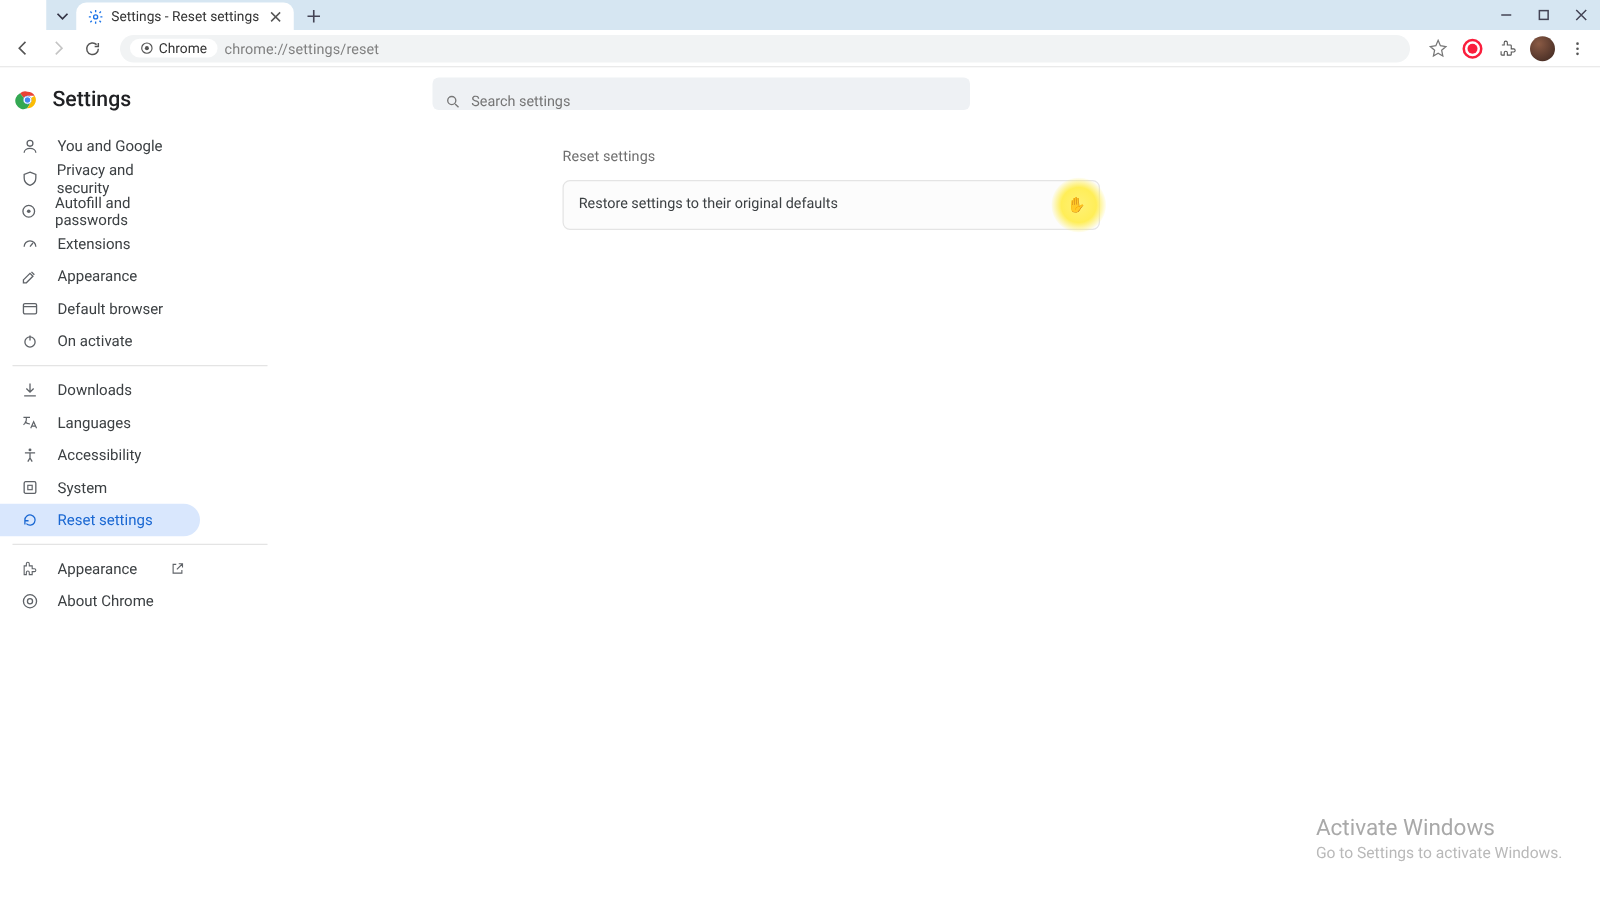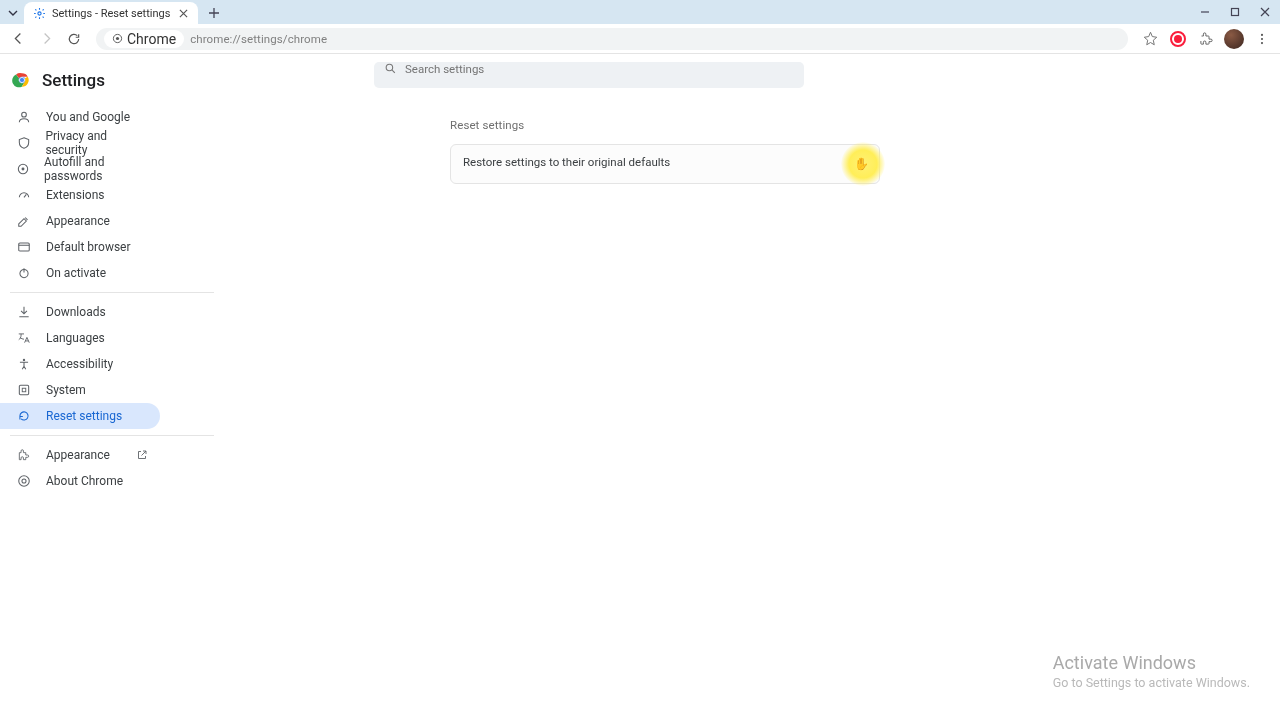--- a/index.html
+++ b/index.html
@@ -6,20 +6,21 @@
   html, body { width: 1280px; height: 720px; overflow: hidden; background: #fff; }
 
   
   .tabstrip {
     height: 24px;
     background: #d6e6f2;
     display: flex;
     align-items: flex-end;
     padding-left: 2px;
     position: relative;
+    margin-left: 37px;
   }
   .tabstrip .drop-btn {
     width: 18px; height: 18px;
     display: flex; align-items: center; justify-content: center;
     color: #334; font-size: 9px;
     margin: 0 2px 2px 2px;
     cursor: pointer;
   }
   .tab {
     height: 22px;
@@ -74,21 +75,21 @@
     display: flex;
     align-items: center;
     padding: 0 8px;
     font-size: 11.5px;
     color:#6b6b6b;
     gap: 6px;
     margin: 0 6px;
   }
   .omnibox .chip {
     background:#fff; border-radius: 9px; padding: 1px 8px; display:flex; align-items:center; gap:4px;
-    color:#333; font-size:14px;
+    color:#333; font-size:11px;
   }
   .omnibox .url { color:#808080; letter-spacing: .1px; }
   .tool-icon {
     width: 24px; height: 24px; display:flex; align-items:center; justify-content:center;
     color:#555; cursor:pointer; border-radius:12px;
   }
   .avatar {
     width: 20px; height: 20px; border-radius:50%;
     background: radial-gradient(circle at 35% 30%, #8a5a44 0%, #5a3a2e 60%, #3b261f 100%);
     margin: 0 2px;
@@ -137,26 +138,26 @@
   .ext-arrow { margin-left:auto; color:#5f6368; }
 
   .content {
     flex: 1;
     padding: 8px 0 0 0;
     display:flex;
     flex-direction:column;
     align-items:flex-start;
   }
   .search-wrap {
-    margin-left: 120px;
+    margin-left: 92px;
     width: 430px;
     height: 26px;
     background: #eef1f4;
     border-radius: 5px;
-    display:flex; align-items:flex-start;
+    display:flex; align-items:flex-end;
     padding: 0 10px;
     gap: 8px;
     color:#777;
     font-size: 11.5px;
   }
   .section {
     margin-top: 30px;
     margin-left: 196px;
     width: 430px;
   }
@@ -270,21 +271,21 @@
   </div>
 
   <div class="omnibox">
     <span class="chip">
       <svg width="11" height="11" viewBox="0 0 24 24">
           <circle cx="12" cy="12" r="9" fill="none" stroke="#555" stroke-width="2"></circle>
           <circle cx="12" cy="12" r="3.5" fill="#555"></circle>
         </svg>
       <span>Chrome</span>
     </span>
-    <span class="url">chrome://settings/chrome</span>
+    <span class="url">chrome://settings/reset</span>
   </div>
 
   <div class="tool-icon">
     <svg width="15" height="15" viewBox="0 0 24 24">
         <path d="M12 2l2.9 6.9L22 10l-5.5 4.7L18 22l-6-3.6L6 22l1.5-7.3L2 10l7.1-1.1z" fill="none" stroke="#777" stroke-width="1.6"></path>
       </svg>
   </div>
   <div class="tool-icon">
     <span class="opera-dot"></span>
   </div>

